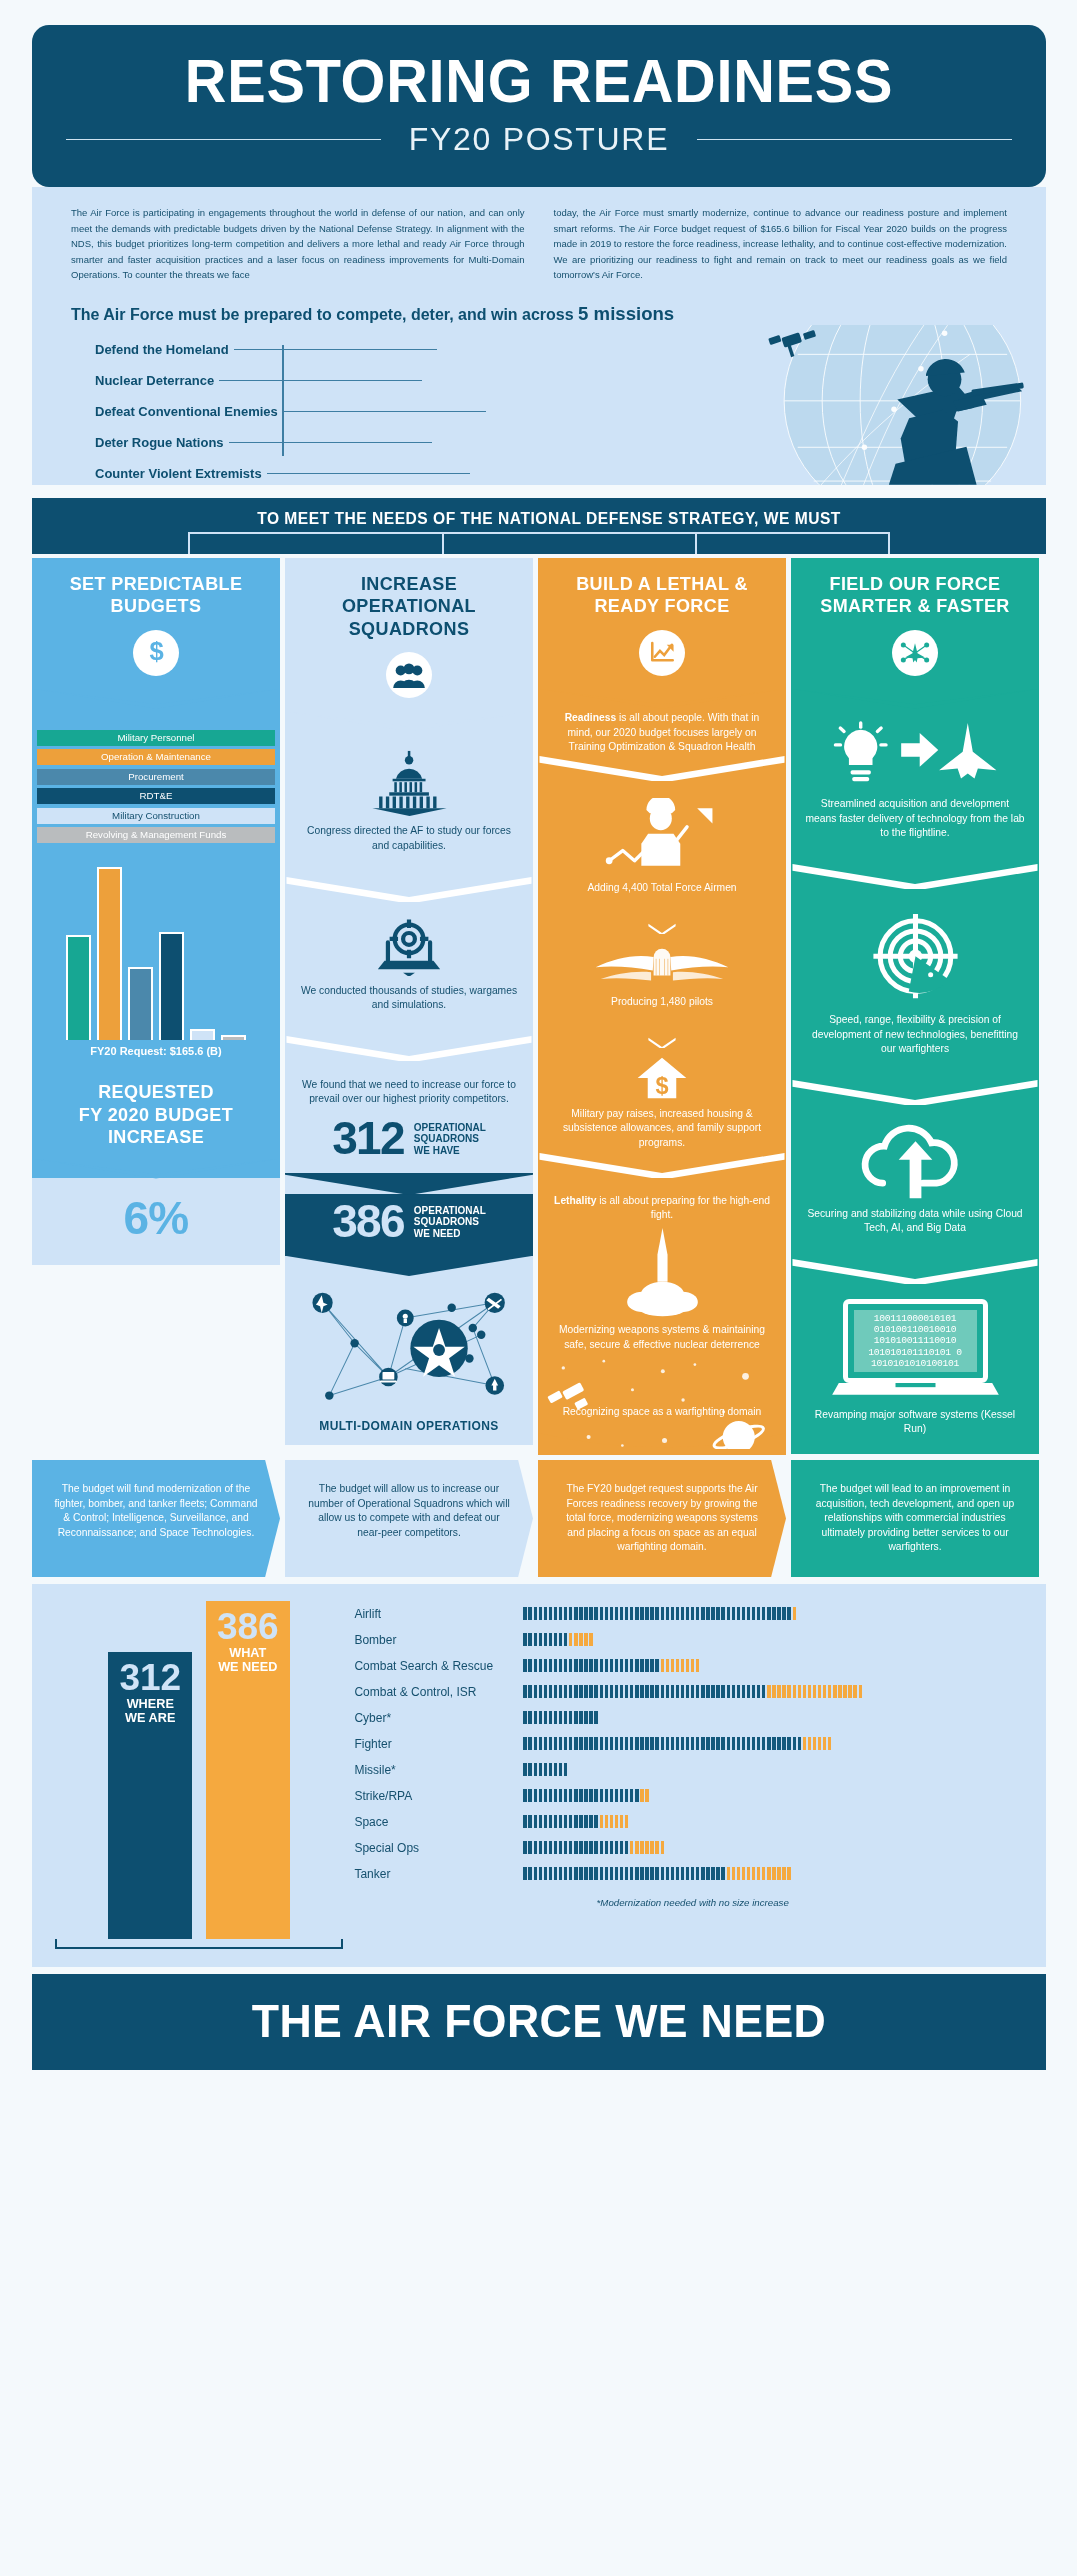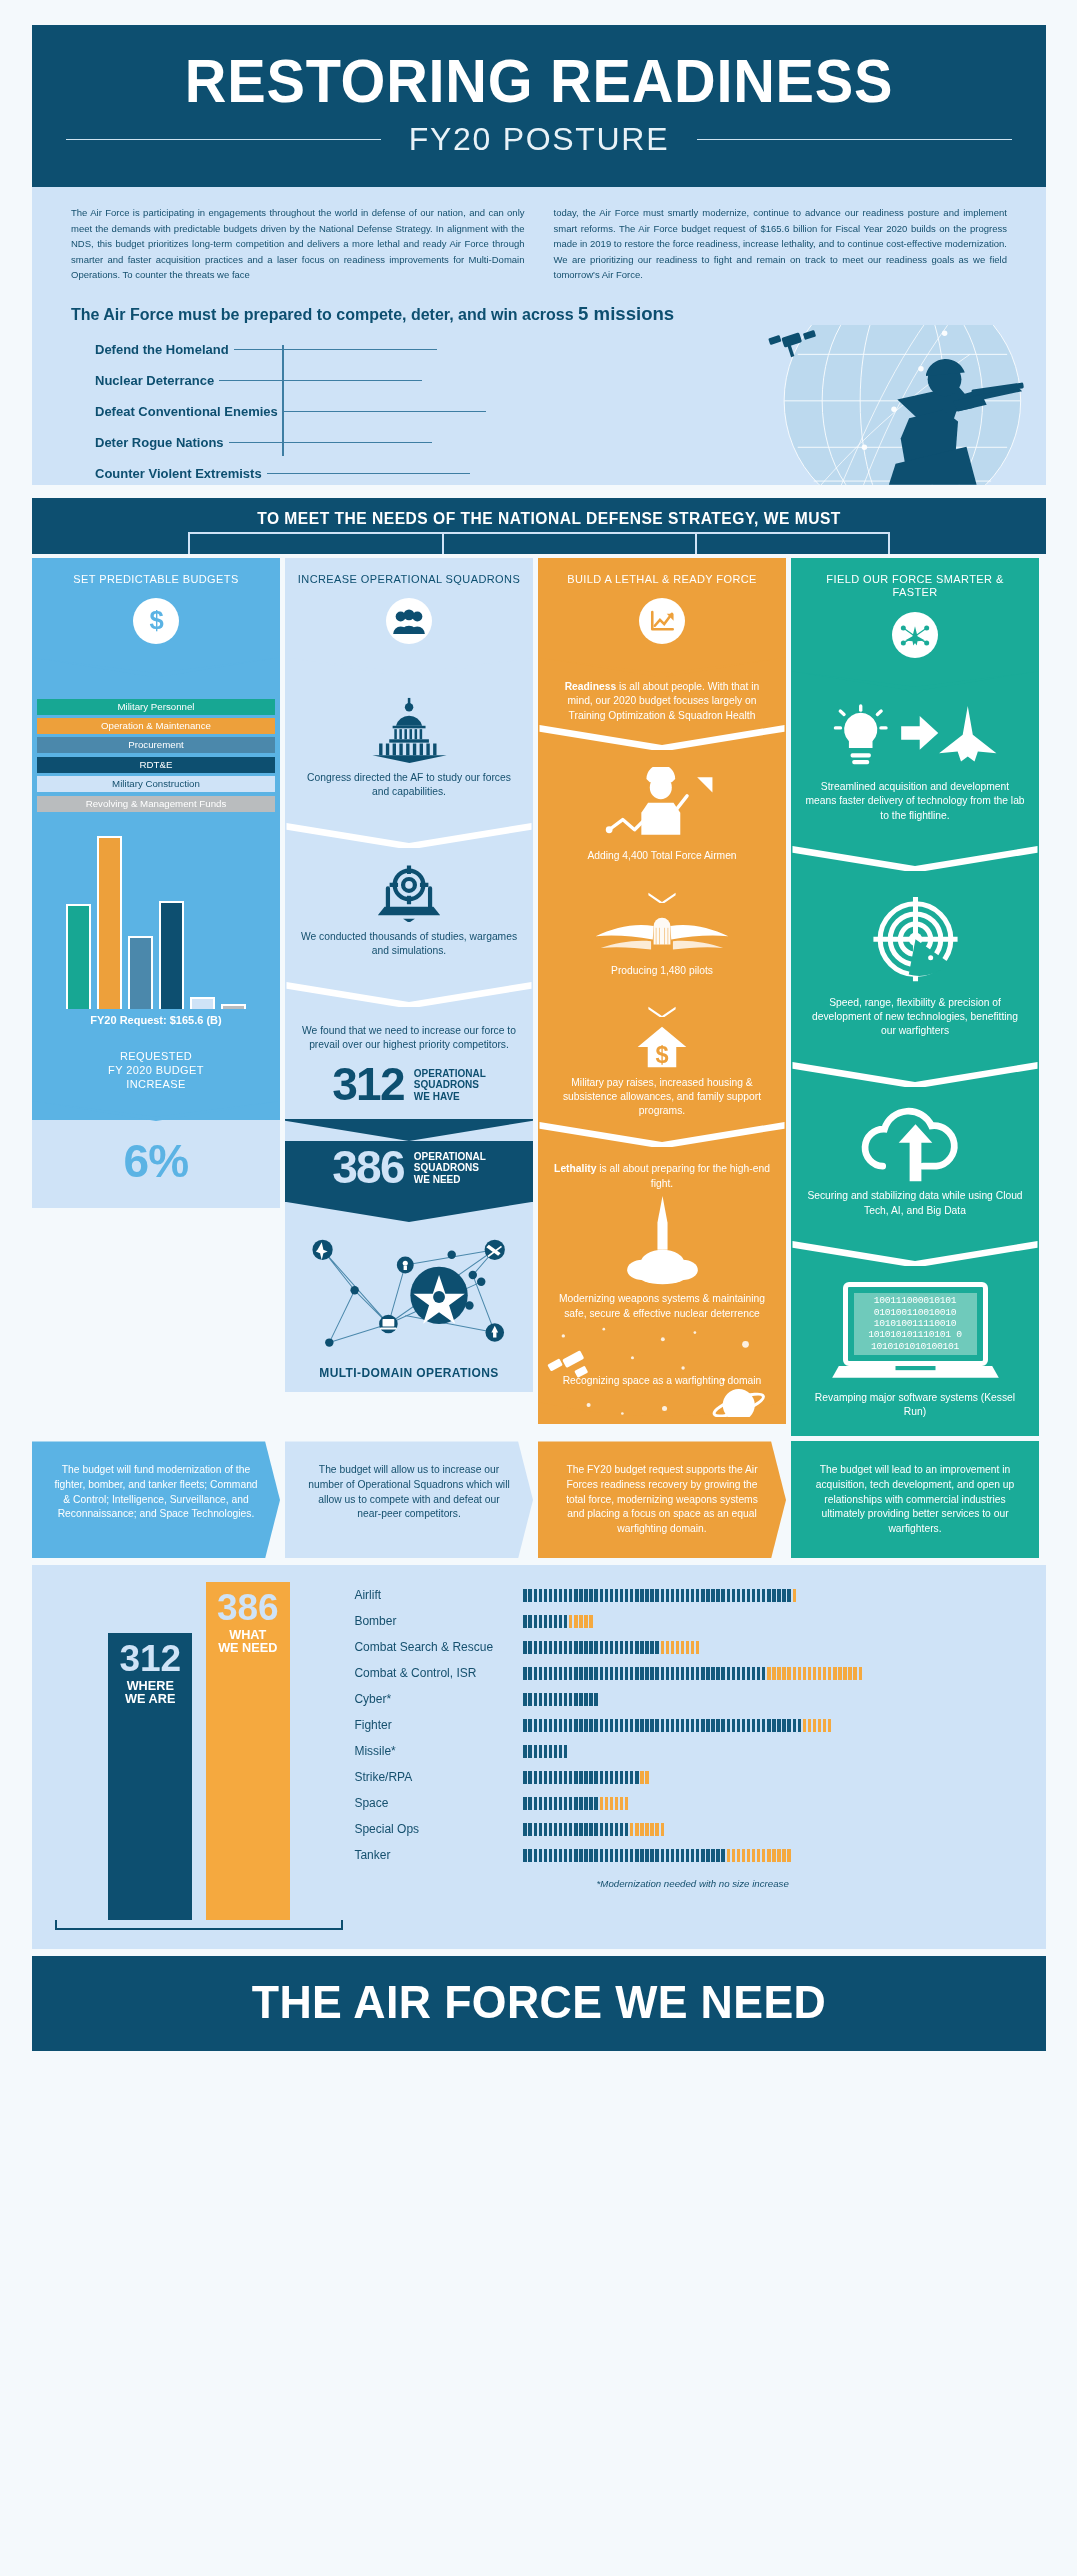--- a/index.html
+++ b/index.html
@@ -5,21 +5,21 @@
   * { box-sizing: border-box; margin: 0; padding: 0; }
   body {
     width: 1078px;
     background: #f4f9fc;
     font-family: "Liberation Sans", sans-serif;
     color: #0d4f70;
   }
   .page { width: 1078px; position: relative; padding: 25px 32px 0 32px; }
 
   
-  .hero { background: #0d4f70; padding: 27px 34px 29px 34px; }
+  .hero { background: #0d4f70; padding: 27px 34px 29px 34px; border-radius: 17px; }
   .hero-title {
     color: #ffffff; font-size: 62px; font-weight: 700; letter-spacing: 0.8px;
     text-align: center; line-height: 0.95; font-stretch: condensed;
     transform: scaleX(0.93); transform-origin: center;
   }
   .hero-sub-wrap { display: flex; align-items: center; gap: 28px; margin-top: 10px; }
   .hero-rule { flex: 1; height: 1.7px; background: #cfe3f0; }
   .hero-sub { color: #e8f2f8; font-size: 32px; font-weight: 400; letter-spacing: 1.7px; white-space: nowrap; }
 
   
@@ -55,21 +55,21 @@
     content: ""; position: absolute; left: 0; right: 0; bottom: -0.8px; height: 20px;
     background: inherit;
     clip-path: polygon(0 0, 50% 100%, 100% 0, 100% 0, 50% 78%, 0 0);
   }
 
   .c1 { background: #5bb3e4; }
   .c2 { background: #cfe3f7; }
   .c3 { background: #eda03b; }
   .c4 { background: #1aab98; }
 
-  .col-head { font-size: 11px; font-weight: 400; letter-spacing: 0.4px; line-height: 1.25; }
+  .col-head { font-size: 18px; font-weight: 700; letter-spacing: 0.4px; line-height: 1.25; }
   .head-white { color: #ffffff; }
   .head-blue { color: #0d4f70; }
 
   .icon-circle { width: 46px; height: 46px; border-radius: 50%; background: #fff; display:flex; align-items:center; justify-content:center; margin: 12px auto 3.4px auto; }
 
   .cell { padding: 13.5px 13.5px 25px 13.5px; text-align: center; position: relative; }
   .cell-txt { font-size: 10.3px; line-height: 1.4; }
   .txt-white { color: #ffffff; }
   .txt-blue { color: #15506e; }
 

